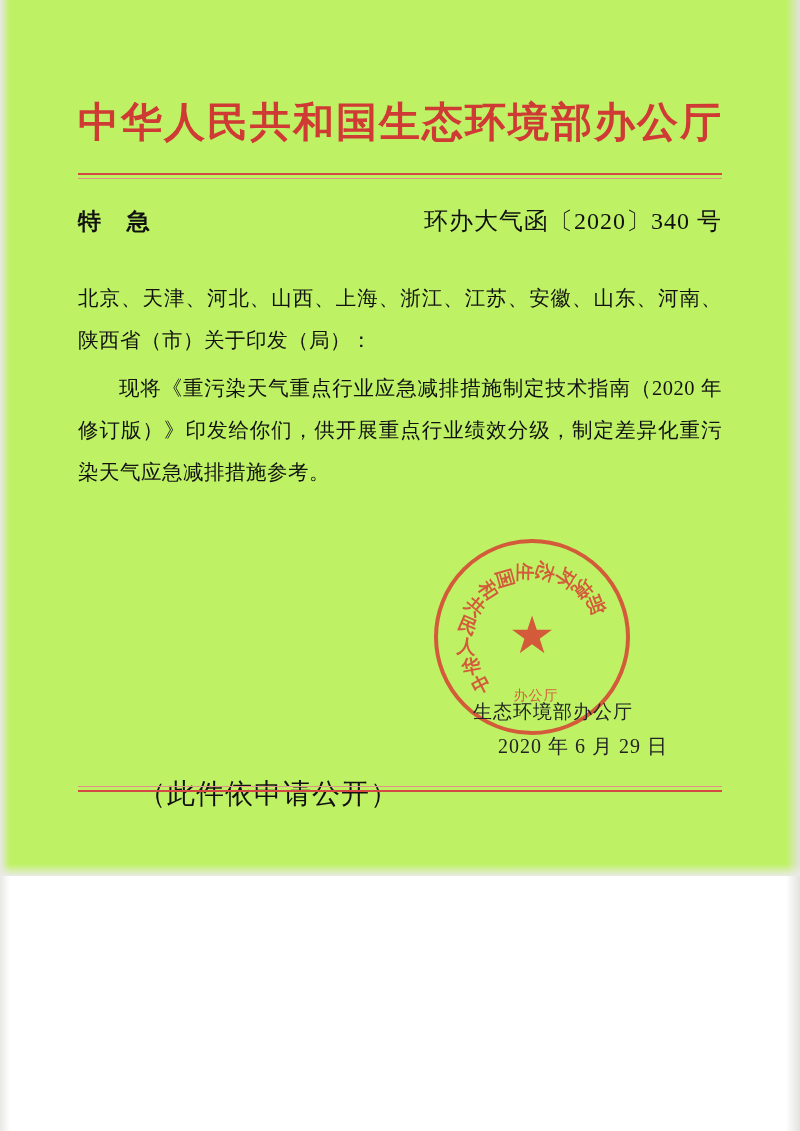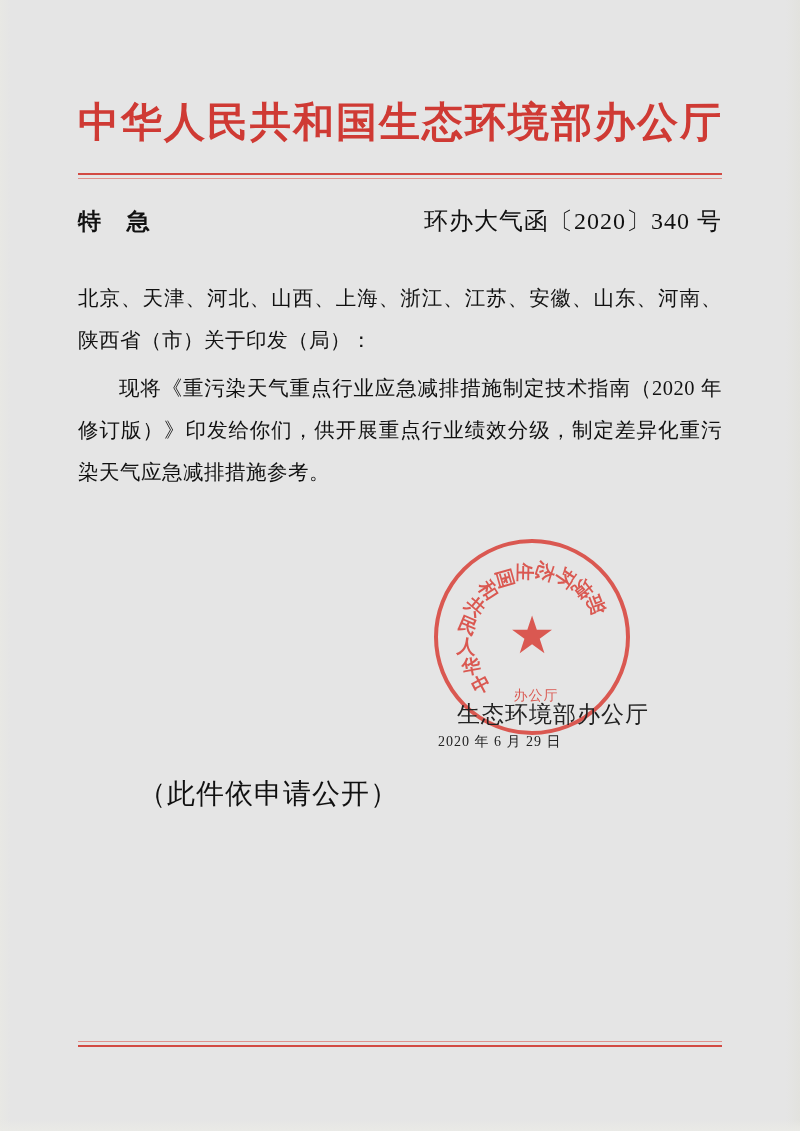--- a/index.html
+++ b/index.html
@@ -13,22 +13,22 @@
     font-family: "Liberation Serif", "DejaVu Serif", serif;
     color: #1a1a1a;
     position: relative;
     overflow: hidden;
   }
 
   .page {
     position: absolute;
     top: 0; left: 0;
     width: 800px;
-    height: 1131px;
-    background: #e5e5e5;
+    height: 876px;
+    background: #bef264;
   }
 
   
   .edge-left {
     position: absolute;
     left: 0; top: 0;
     width: 10px; height: 1131px;
     background: linear-gradient(to right, #e8e8e4, rgba(255,255,255,0));
   }
   .edge-right {
@@ -189,31 +189,31 @@
     color: #d83a31;
     letter-spacing: 1px;
   }
 
   .signer {
     position: absolute;
     left: 360px;
     top: 172px;
     width: 230px;
     text-align: center;
-    font-size: 23px;
+    font-size: 19px;
     letter-spacing: 1px;
     color: #222;
   }
   .sign-date {
     position: absolute;
     left: 360px;
     top: 206px;
     width: 230px;
-    text-align: left;
-    font-size: 14px;
+    text-align: right;
+    font-size: 20px;
     letter-spacing: 1px;
     color: #222;
   }
 
   .disclosure {
     position: absolute;
     left: 60px;
     top: 248px;
     font-size: 28px;
     letter-spacing: 1px;

